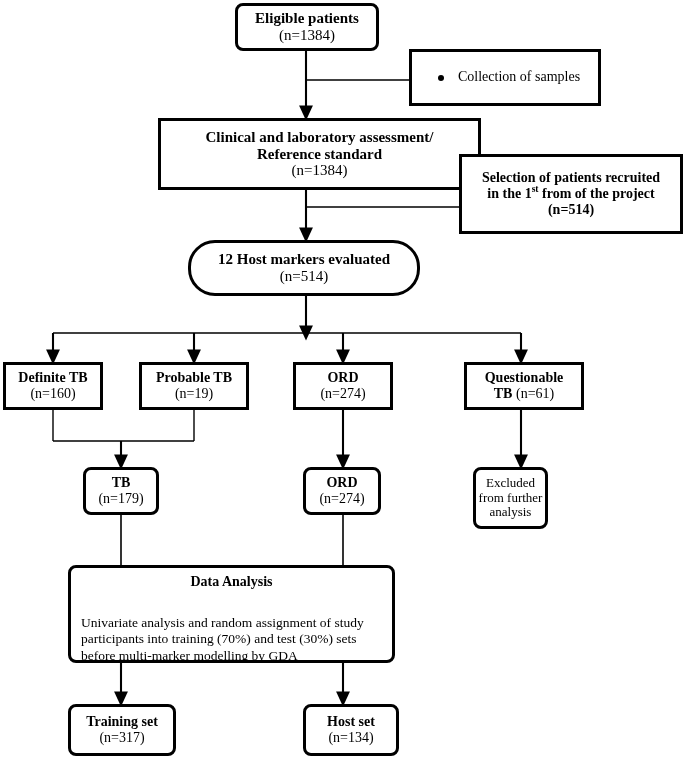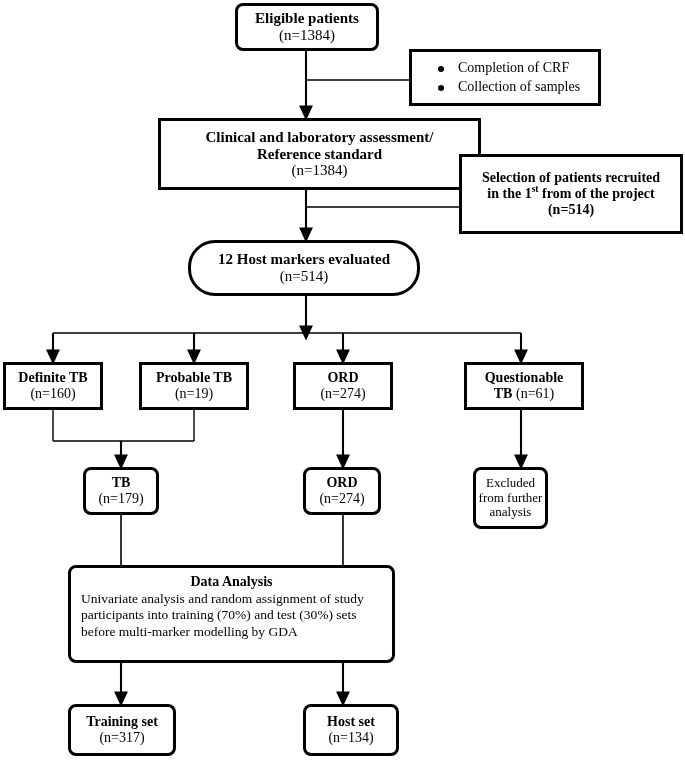--- a/index.html
+++ b/index.html
@@ -56,21 +56,21 @@
   #node-selection     { left:459px; top:154px; width:224px; height:80px;  font-size:14px; }
   #node-markers       { left:188px; top:240px; width:232px; height:56px;  font-size:15px;border-radius:27px; }
   #node-definite      { left:3px;   top:362px; width:100px; height:48px;  font-size:14px; }
   #node-probable      { left:139px; top:362px; width:110px; height:48px;  font-size:14px; }
   #node-ord1          { left:293px; top:362px; width:100px; height:48px;  font-size:14px; }
   #node-question      { left:464px; top:362px; width:120px; height:48px;  font-size:14px; }
   #node-tb            { left:83px;  top:467px; width:76px;  height:48px;  font-size:14px; }
   #node-ord2          { left:303px; top:467px; width:78px;  height:48px;  font-size:14px; }
   #node-excluded      { left:473px; top:467px; width:75px;  height:62px;  font-size:13px; }
   #node-analysis      { left:68px;  top:565px; width:327px; height:98px;  font-size:13.5px;
-                        align-items:stretch; justify-content:flex-start; padding:6px 10px 6px 10px; }
+                        align-items:stretch; justify-content:flex-start; padding:6px 10px 6px 10px;gap:24px; }
   #node-analysis .an-title { text-align:center; font-weight:bold; font-size:14px; }
   #node-analysis .an-body  { text-align:left; font-size:13.5px; line-height:1.22; margin-top:1px; }
   #node-training      { left:68px;  top:704px; width:108px; height:52px;  font-size:14px; }
   #node-test          { left:303px; top:704px; width:96px;  height:52px;  font-size:14px; }
 
   
   .bullets {
     list-style: none;
     margin: 0;
     padding: 0 0 0 18px;
@@ -145,21 +145,20 @@
     </g>
   </svg>
 
   <div class="node rounded" id="node-eligible">
     <div class="ttl">Eligible patients</div>
     <div class="sub">(n=1384)</div>
   </div>
 
   <div class="node sharp" id="node-crf">
     <ul class="bullets">
-      <li>Completion of CRF</li>
       <li>Collection of samples</li>
     </ul>
   </div>
 
   <div class="node sharp" id="node-clinical">
     <div class="ttl">Clinical and laboratory assessment/</div>
     <div class="ttl">Reference standard</div>
     <div class="sub">(n=1384)</div>
   </div>
 

